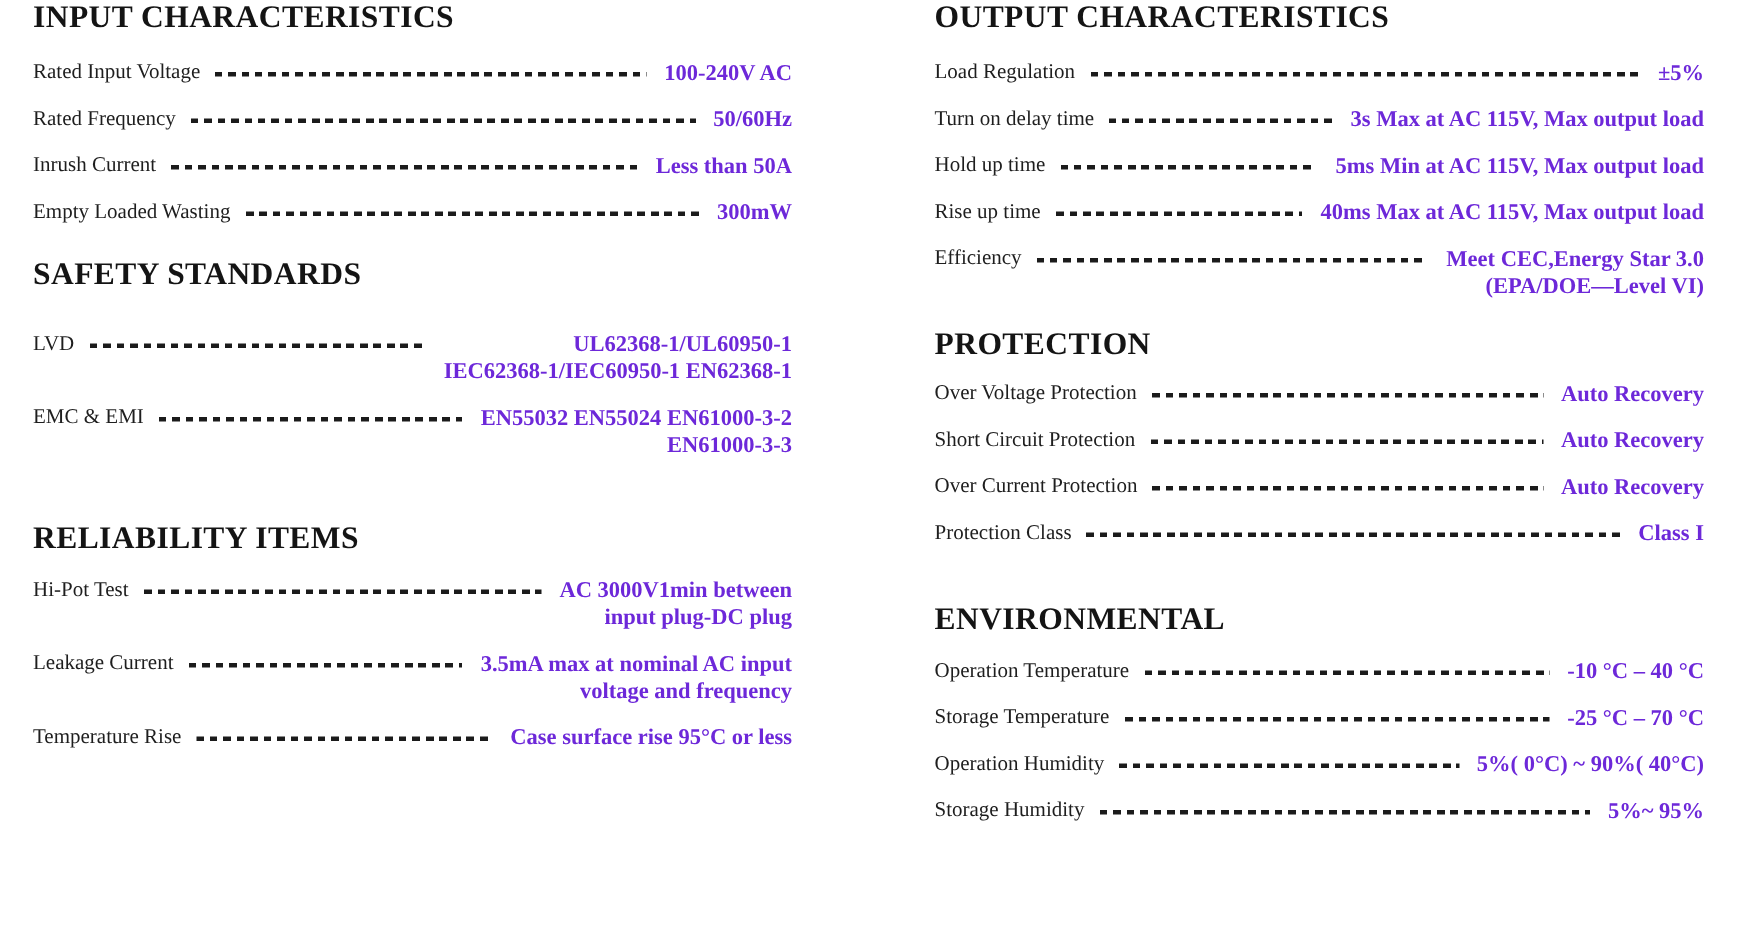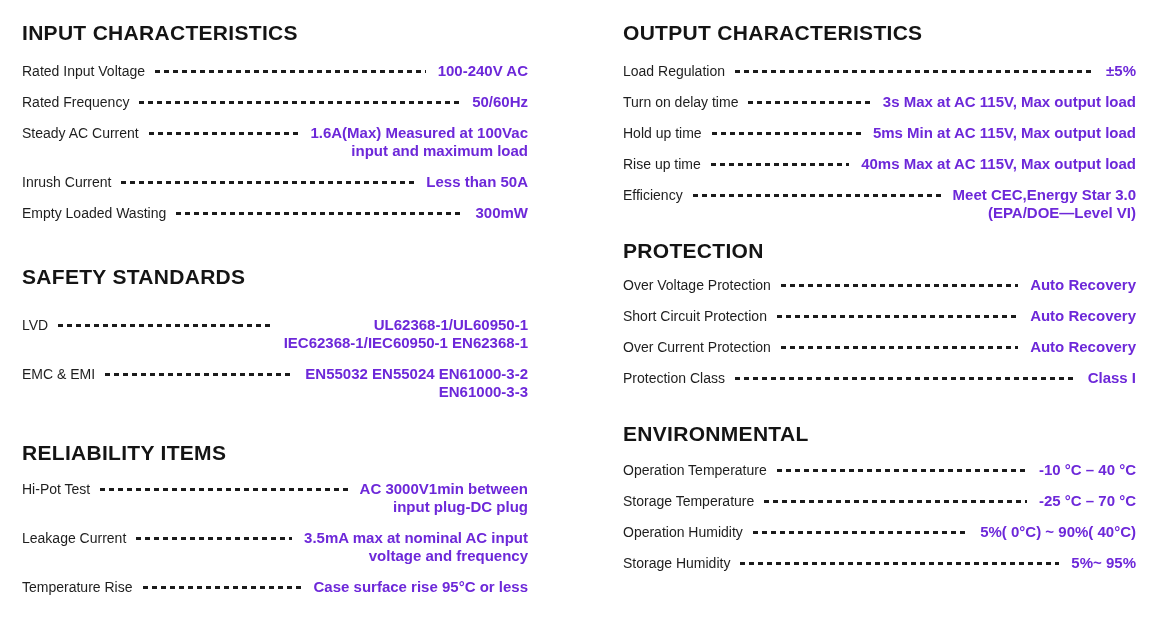--- a/index.html
+++ b/index.html
@@ -8,34 +8,35 @@
     position: relative;
     width: 1159px;
     height: 618px;
     background: #ffffff;
     font-family: "Liberation Sans", sans-serif;
     color: #1b1b1b;
     overflow: hidden;
   }
   .col {
     position: absolute;
-    top: 22px;
+    top: 0;
+    font-family: Liberation Serif, serif;
   }
   .col-left  { left: 22px;  width: 506px; }
   .col-right { left: 623px; width: 513px; }
 
   .section-title {
     font-size: 21px;
     line-height: 22px;
     font-weight: 700;
     letter-spacing: 0.3px;
     color: #141414;
   }
   
-  .mt44 { margin-top: 44px; }
+  .mt44 { margin-top: 20px; }
   .mt41 { margin-top: 41px; }
   .mt18 { margin-top: 18px; }
   .mt36 { margin-top: 36px; }
   .tmb18 { margin-bottom: 18px; }
   .tmb28 { margin-bottom: 28px; }
   .tmb16 { margin-bottom: 16px; }
   .tmb14 { margin-bottom: 14px; }
 
   .spec-row {
     display: flex;
@@ -83,26 +84,20 @@
         <span class="spec-label">Rated Input Voltage</span>
         <span class="spec-leader"></span>
         <span class="spec-value">100-240V AC</span>
       </div>
       <div class="spec-row">
         <span class="spec-label">Rated Frequency</span>
         <span class="spec-leader"></span>
         <span class="spec-value">50/60Hz</span>
       </div>
       <div class="spec-row">
-        <span class="spec-label">Steady AC Current</span>
-        <span class="spec-leader"></span>
-        <span class="spec-value">1.6A(Max) Measured at 100Vac
-input and maximum load</span>
-      </div>
-      <div class="spec-row">
         <span class="spec-label">Inrush Current</span>
         <span class="spec-leader"></span>
         <span class="spec-value">Less than 50A</span>
       </div>
       <div class="spec-row">
         <span class="spec-label">Empty Loaded Wasting</span>
         <span class="spec-leader"></span>
         <span class="spec-value">300mW</span>
       </div>
     </div>

